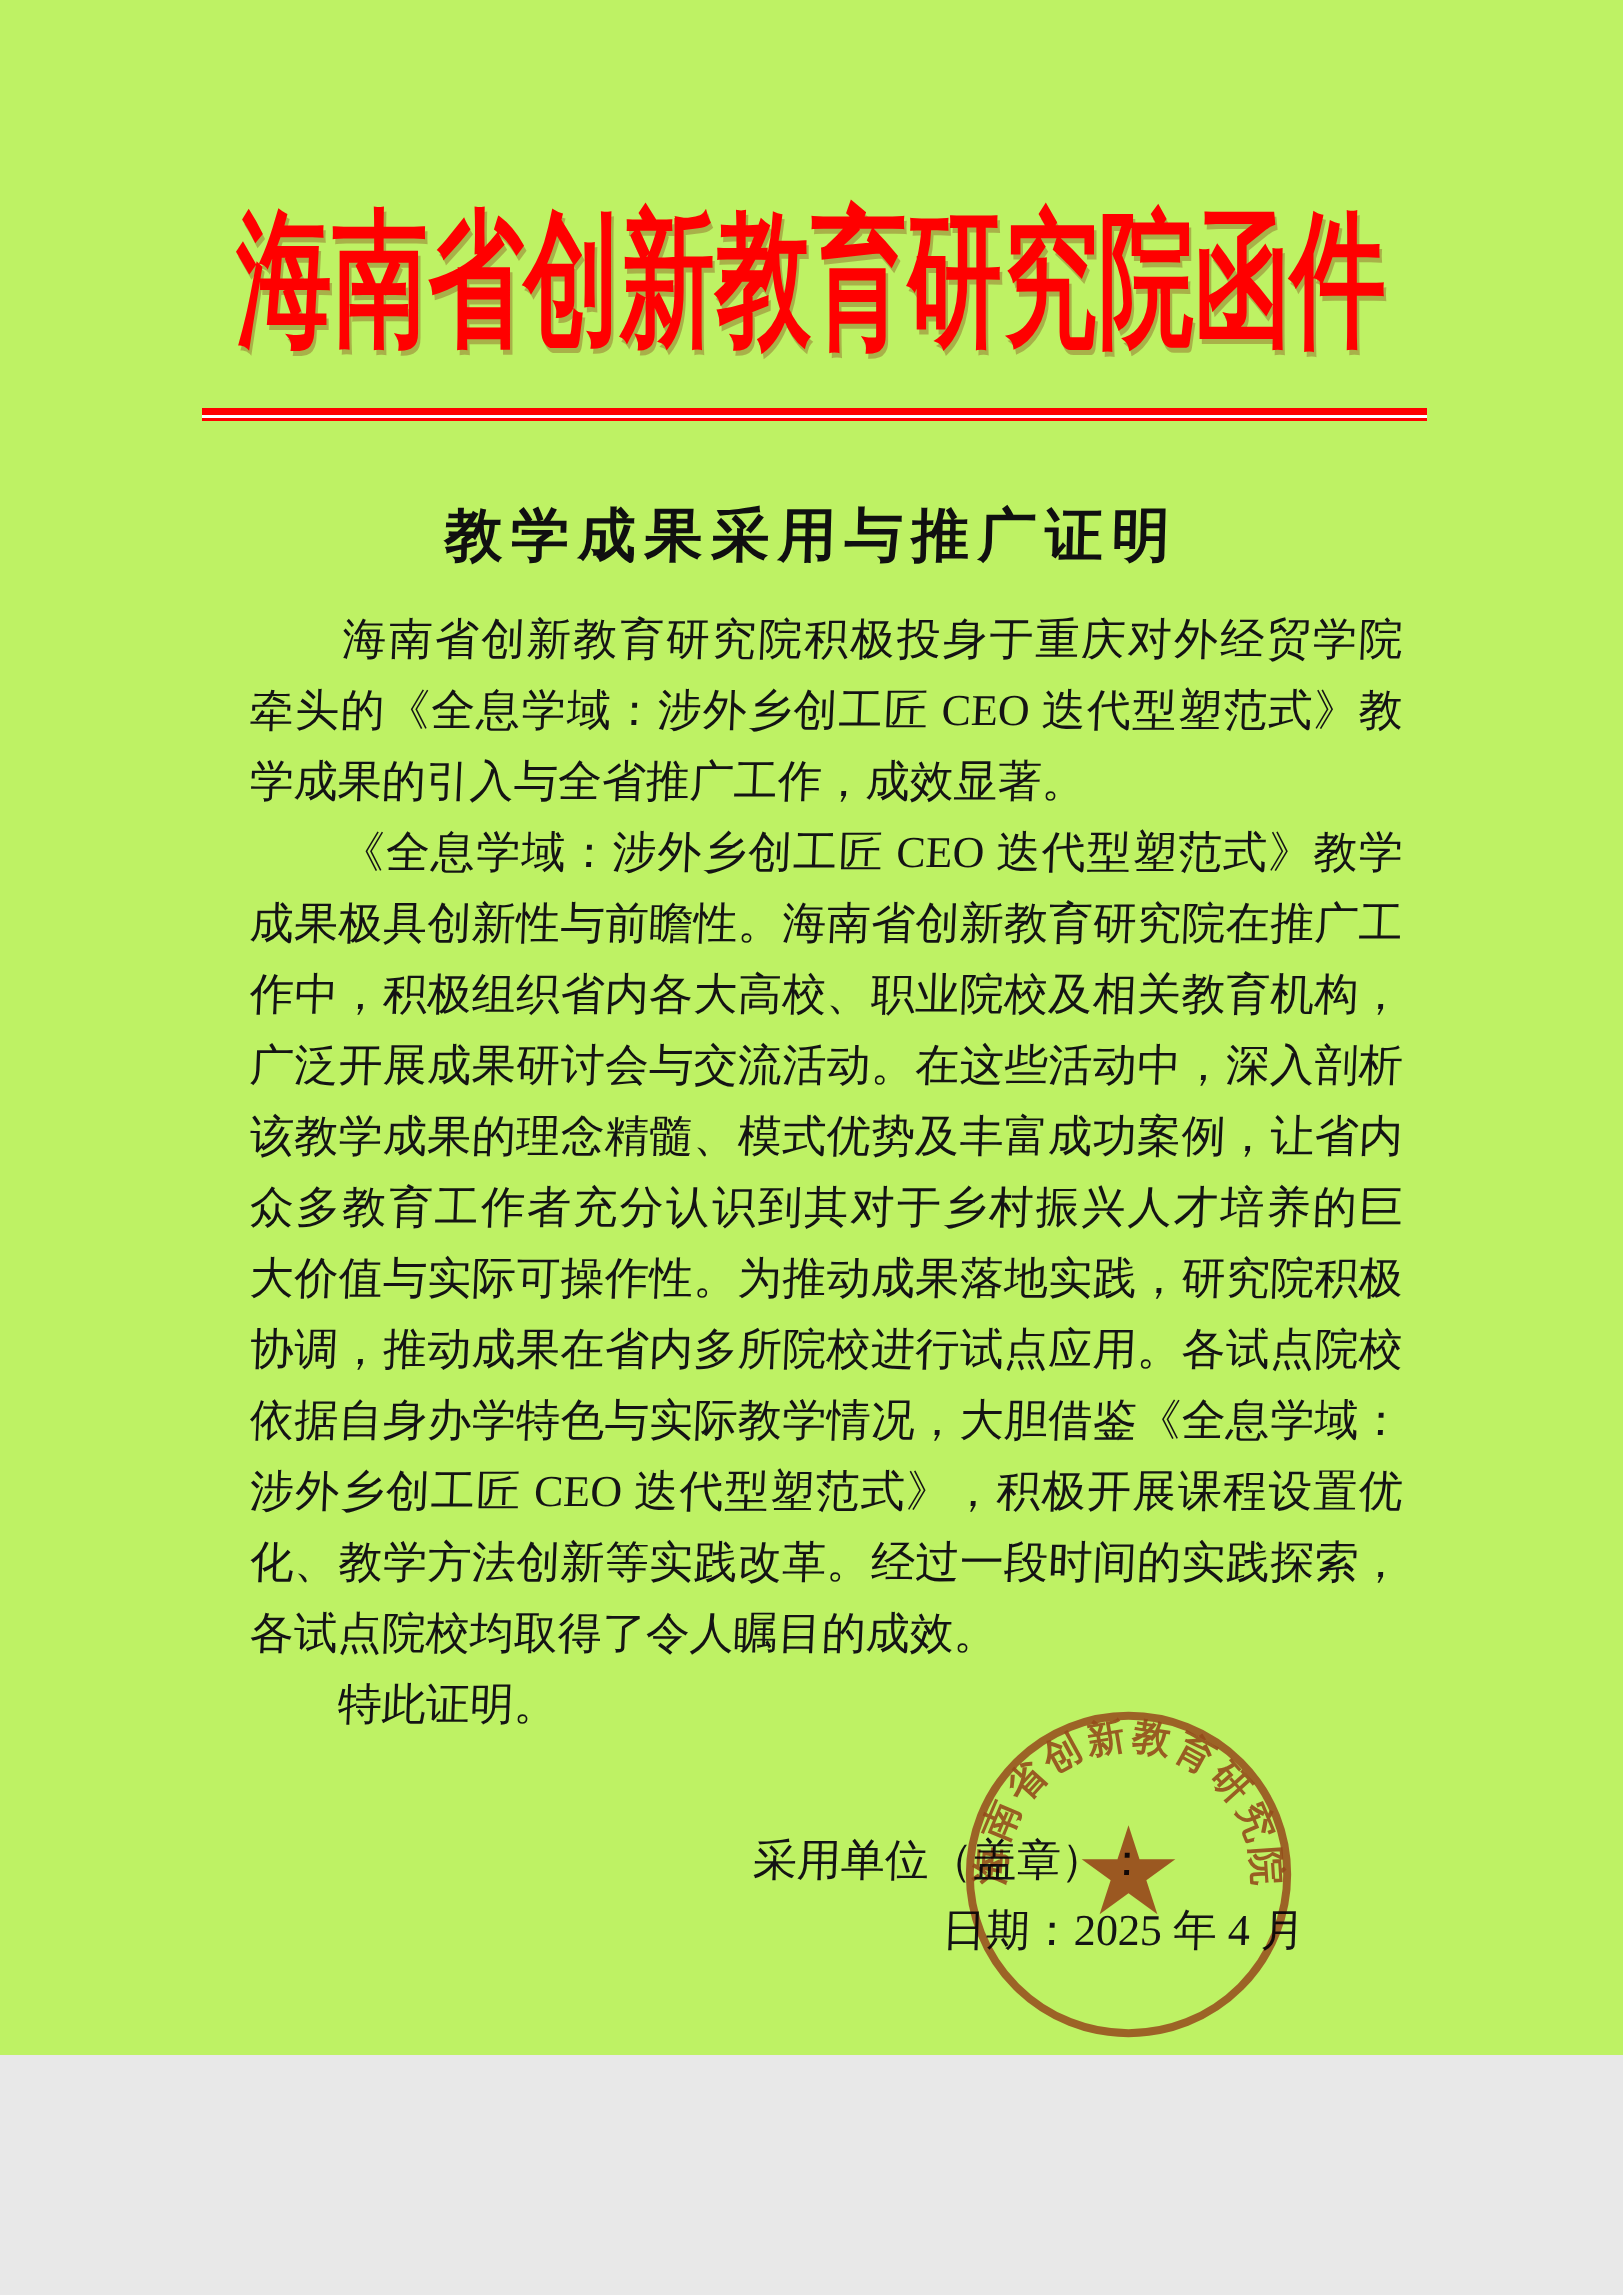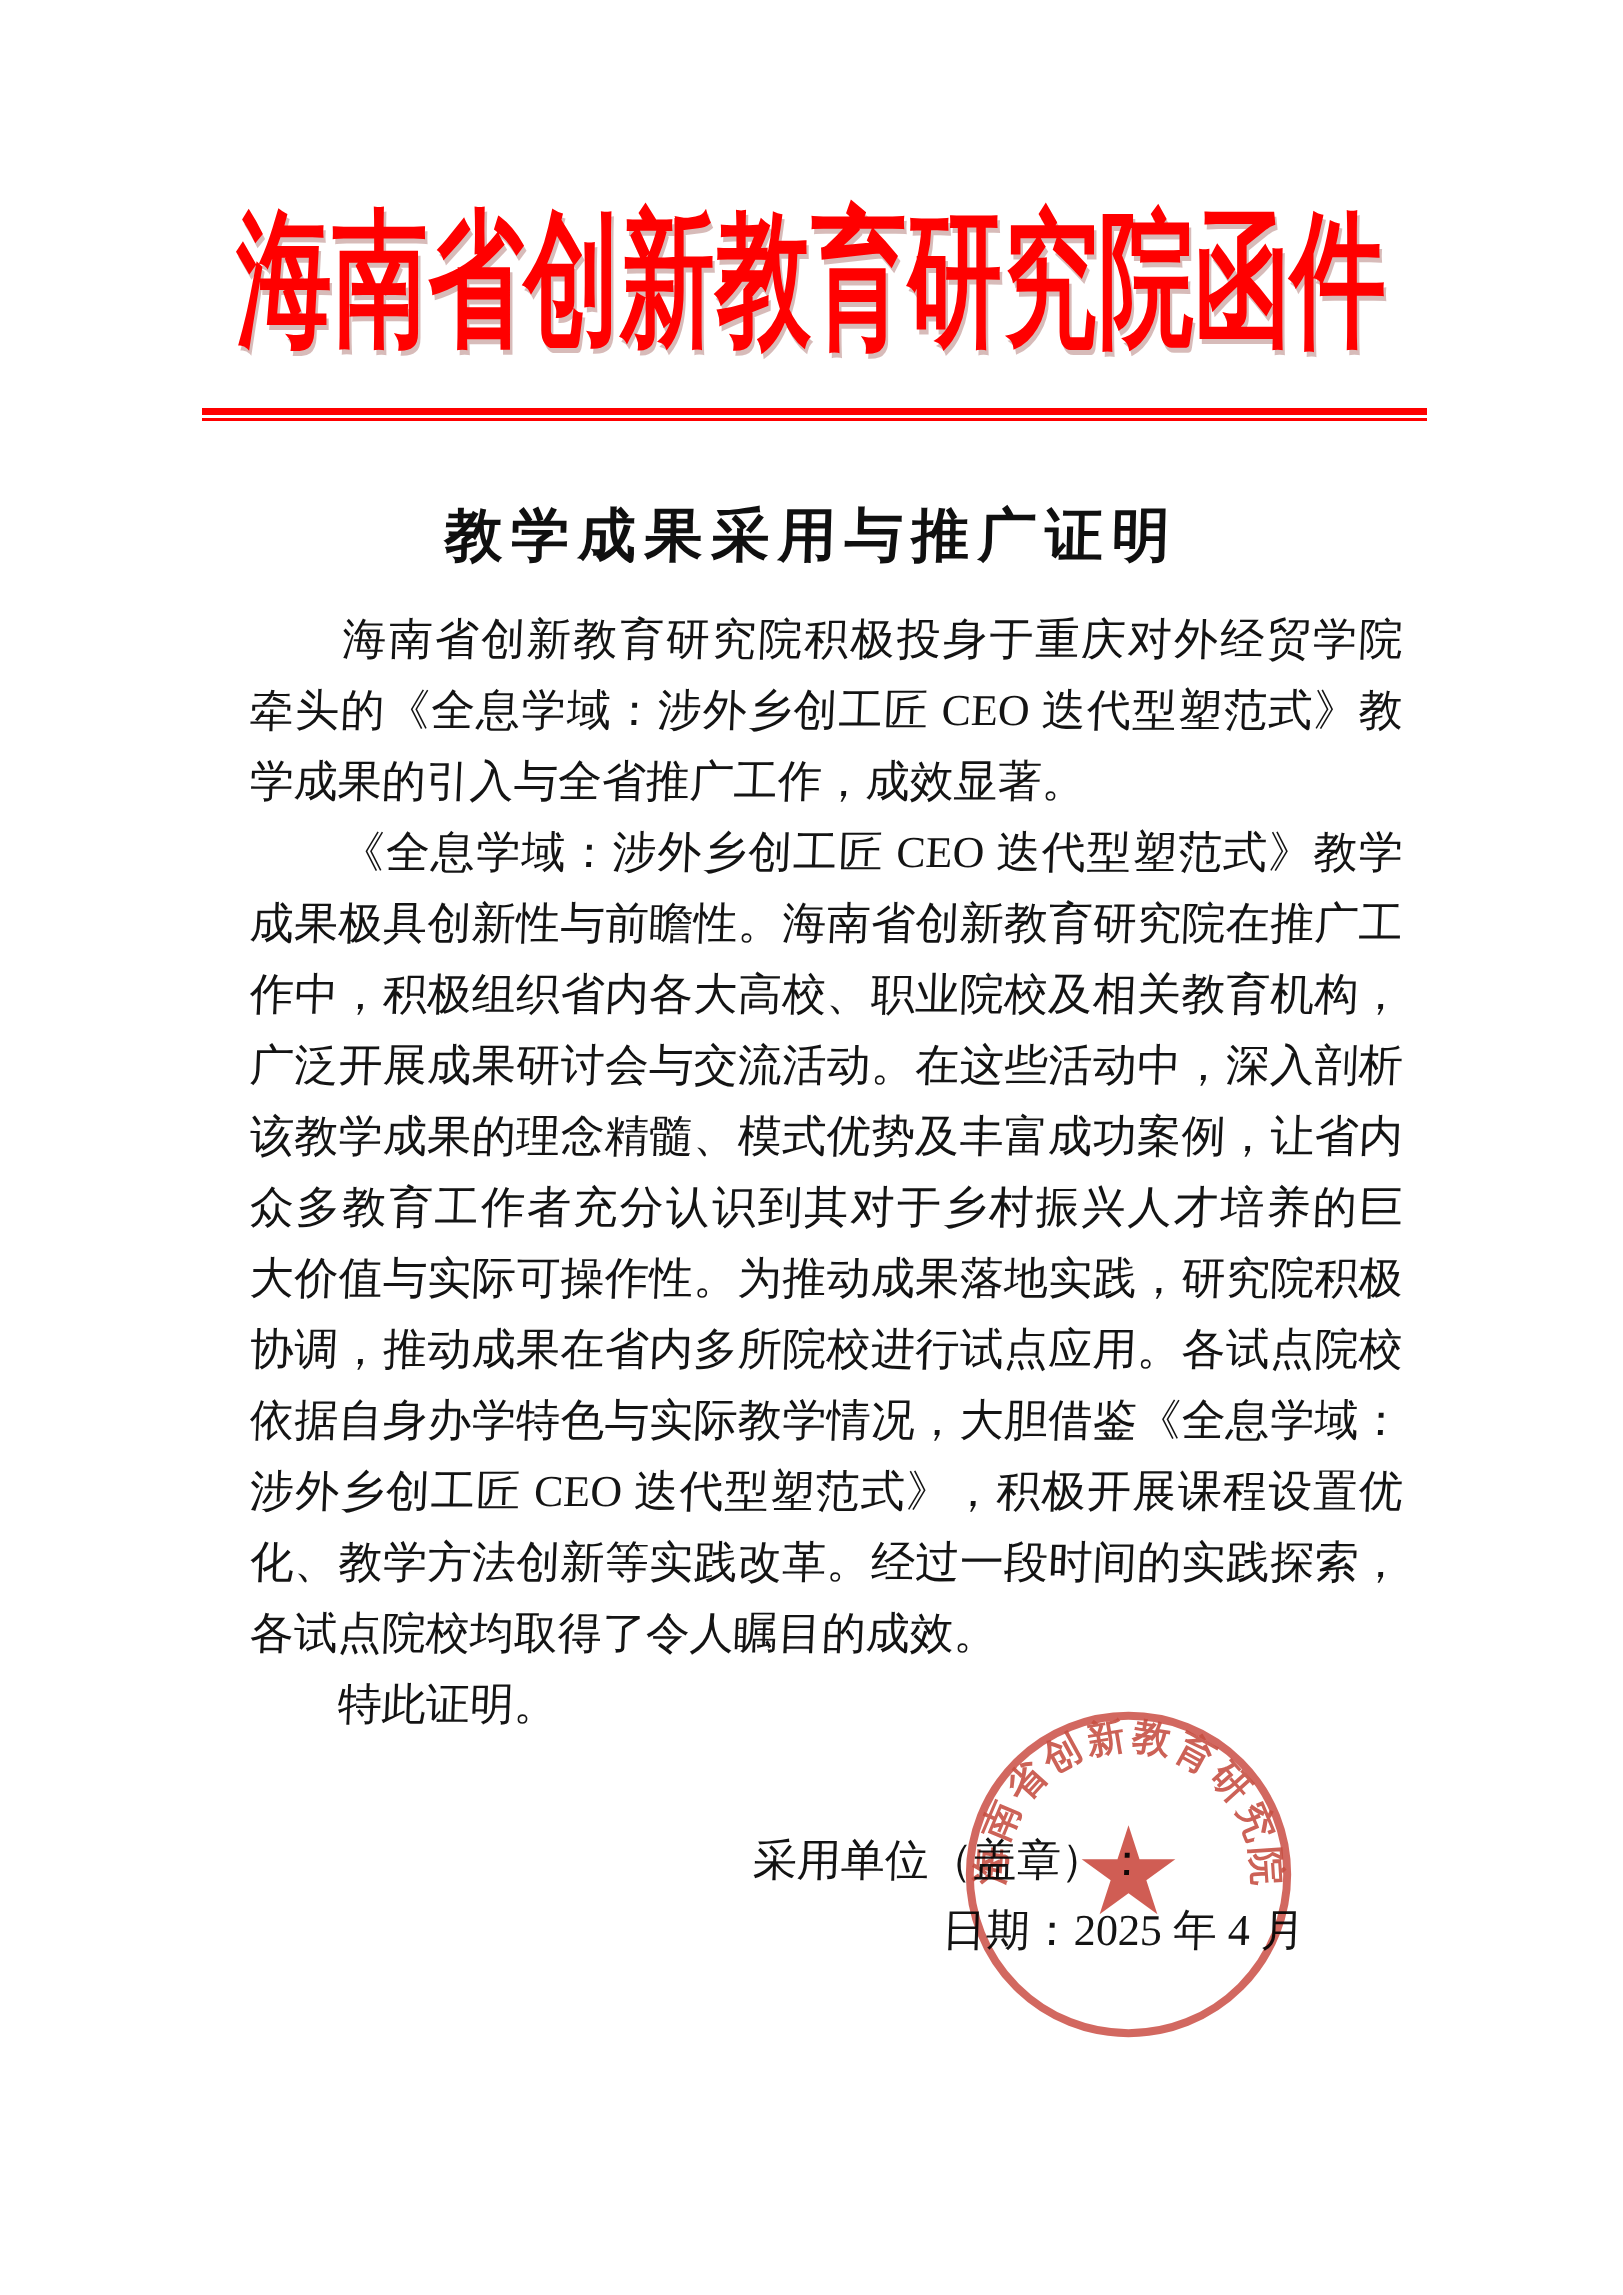--- a/index.html
+++ b/index.html
@@ -1,20 +1,20 @@
 <!DOCTYPE html>
 <html style="font-size:12.7px"><head>
 <meta charset="utf-8">
 <style>
   html, body { margin: 0; padding: 0; background: #e8e8e8; }
   .page {
     position: relative;
     width: 1623px;
-    height: 2295px;
-    background: #ffffff;
+    height: 2055px;
+    background: #bef264;
     overflow: hidden;
     font-family: "Liberation Serif", "DejaVu Serif", serif;
   }
 
   
   .letterhead-title {
     position: absolute;
     left: 0; right: 0;
     top: 208px;
     text-align: center;

